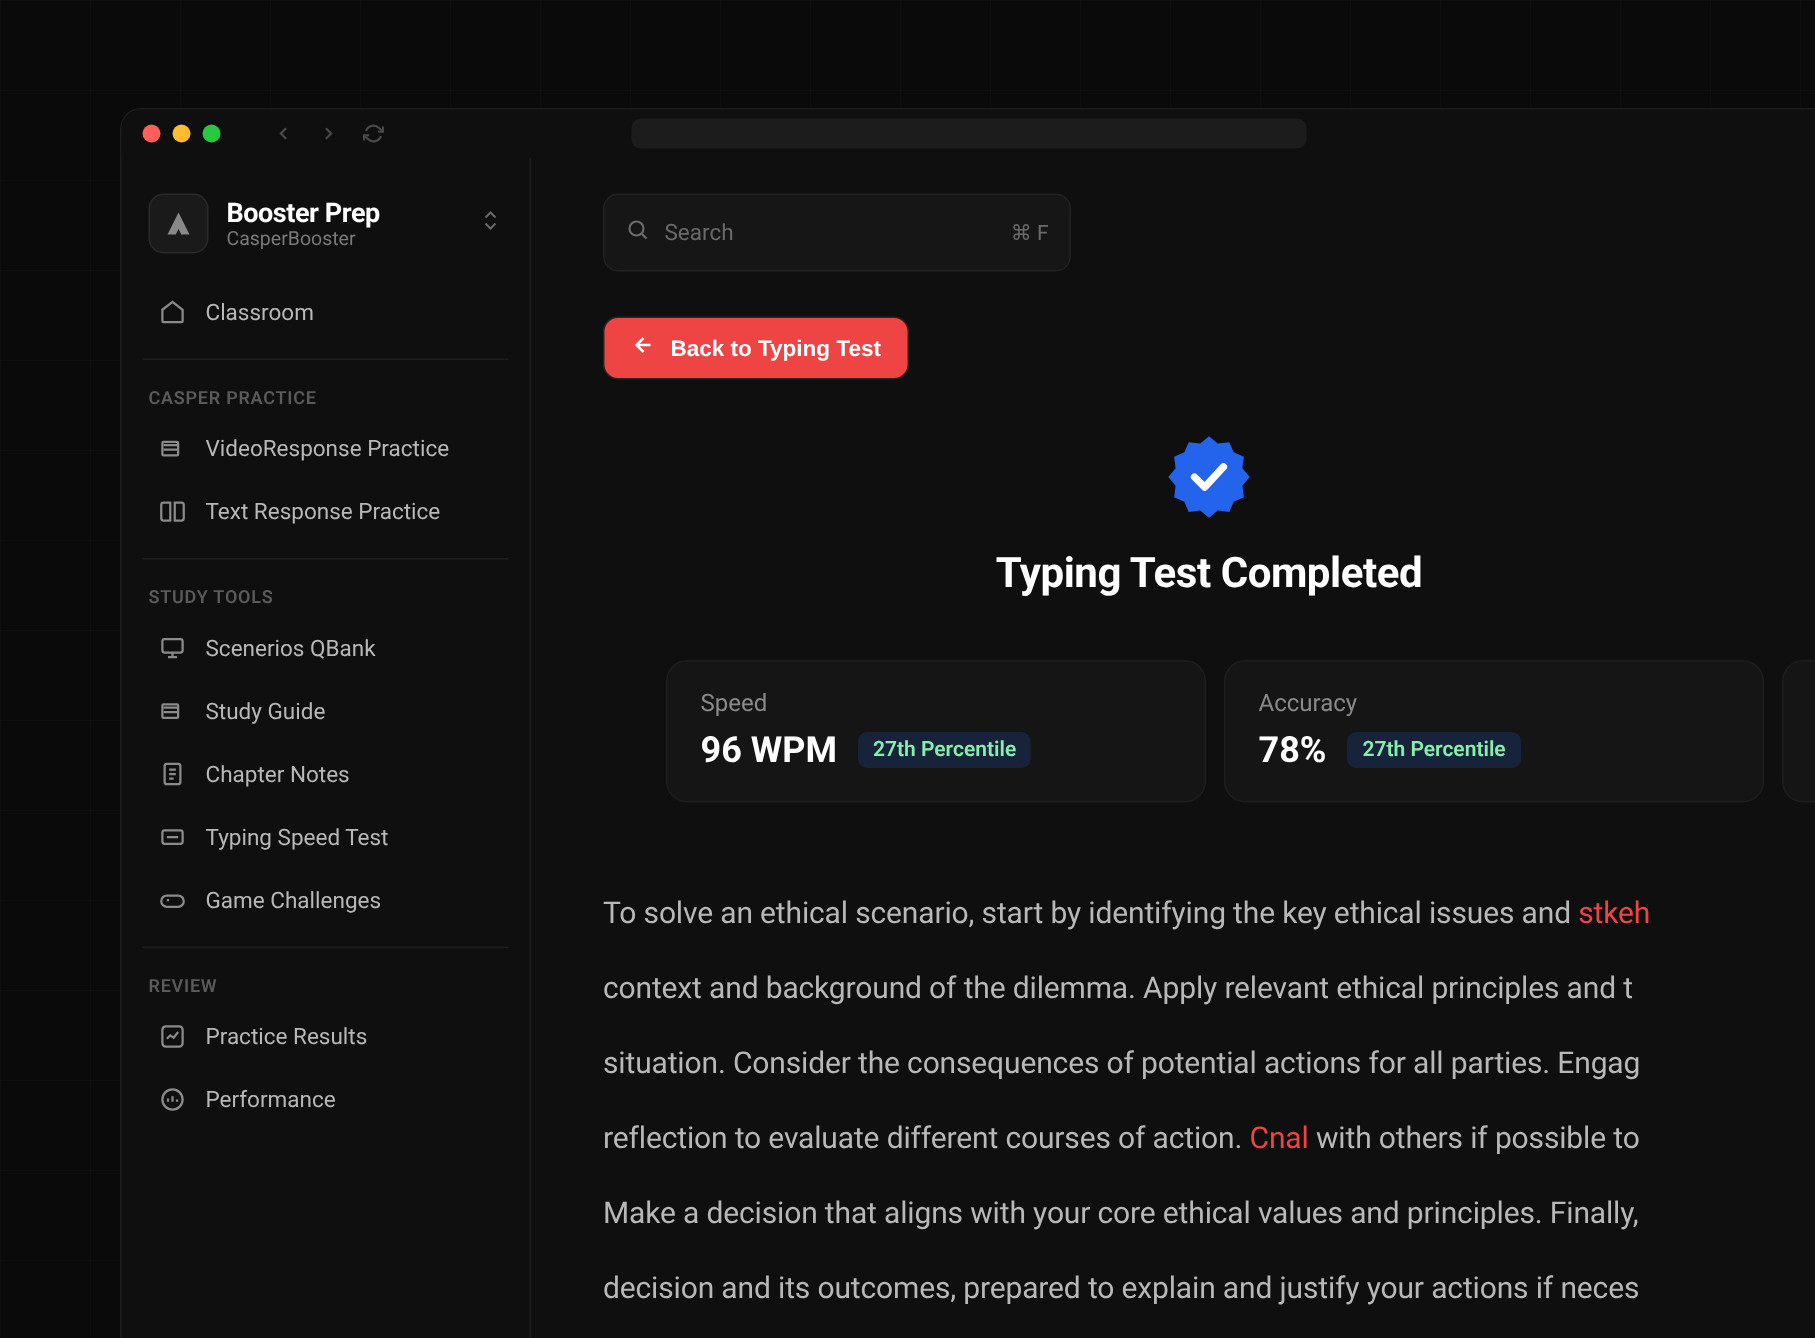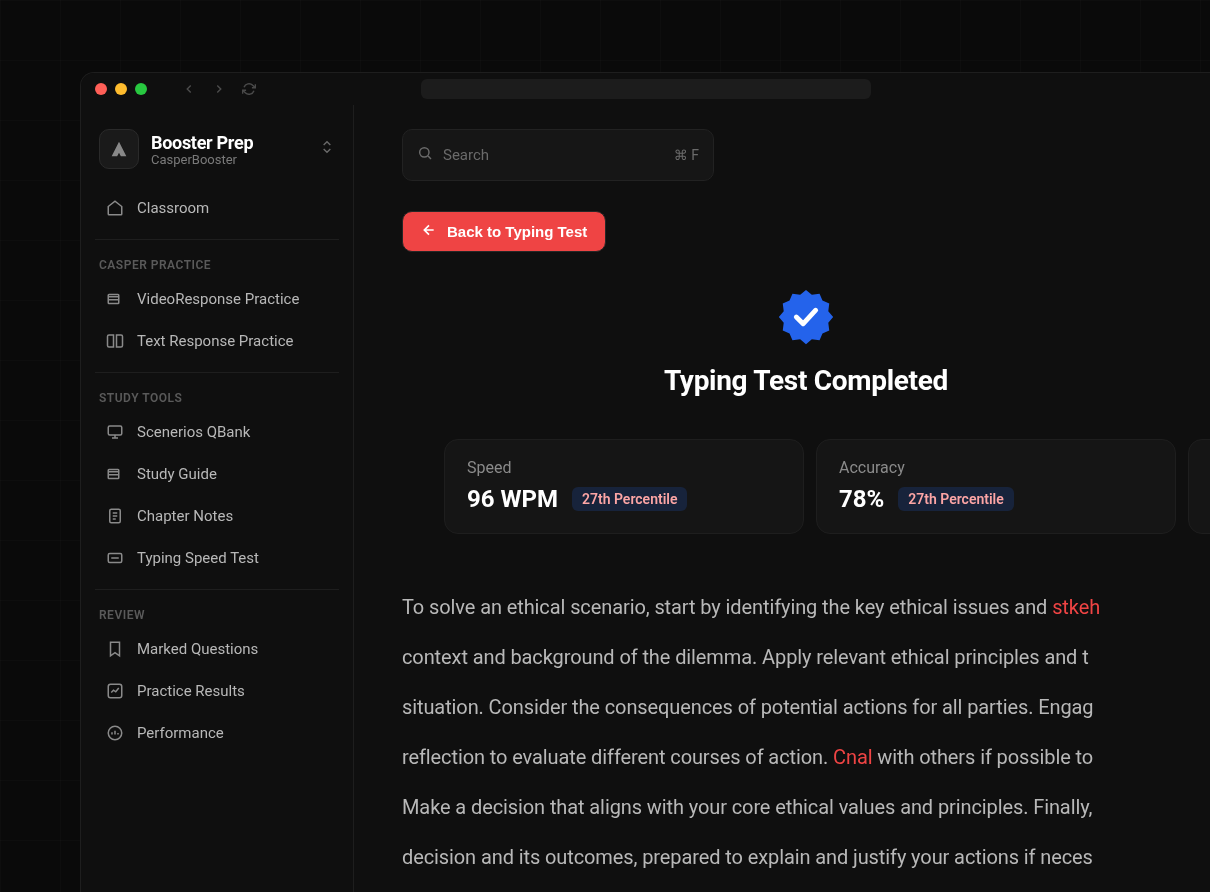--- a/index.html
+++ b/index.html
@@ -238,21 +238,21 @@
       display: flex;
       align-items: center;
       gap: 14px;
     }
     .stat-value {
       font-size: 24px;
       font-weight: 700;
     }
     .percentile-badge {
       background: rgba(36, 99, 235, 0.18);
-      color: #fca5a5;
+      color: #86efac;
       font-size: 14px;
       font-weight: 600;
       padding: 4px 10px;
       border-radius: 6px;
     }
     .passage {
       margin-top: 48px;
       font-size: 20px;
       line-height: 2.5;
       color: #b8b8b8;
@@ -376,32 +376,33 @@
       </div>
       <div class="nav-item">
         <span class="nav-icon">
           <svg width="18" height="18" viewBox="0 0 24 24" fill="none" stroke="currentColor" stroke-width="2">
               <rect x="3" y="6" width="18" height="12" rx="2"></rect>
               <path d="M7 12h10"></path>
             </svg>
         </span>
         <span>Typing Speed Test</span>
       </div>
+      <div class="nav-item">
+        <span class="nav-icon">
+          <svg width="18" height="18" viewBox="0 0 24 24" fill="none" stroke="currentColor" stroke-width="2">
+              <rect x="2" y="8" width="20" height="10" rx="5"></rect>
+              <path d="M7 12h2m-1-1v2m7-1h.01m3 0h.01"></path>
+            </svg>
+        </span>
+        <span>Game Challenges</span>
+      </div>
 
       <hr class="section-divider">
       <div class="section-header">REVIEW</div>
 
-      <div class="nav-item">
-        <span class="nav-icon">
-          <svg width="18" height="18" viewBox="0 0 24 24" fill="none" stroke="currentColor" stroke-width="2">
-              <path d="M6 3h12v18l-6-4-6 4z"></path>
-            </svg>
-        </span>
-        <span>Marked Questions</span>
-      </div>
       <div class="nav-item">
         <span class="nav-icon">
           <svg width="18" height="18" viewBox="0 0 24 24" fill="none" stroke="currentColor" stroke-width="2">
               <rect x="3" y="3" width="18" height="18" rx="3"></rect>
               <path d="M7 14l3-3 3 2 4-5"></path>
             </svg>
         </span>
         <span>Practice Results</span>
       </div>
       <div class="nav-item">

